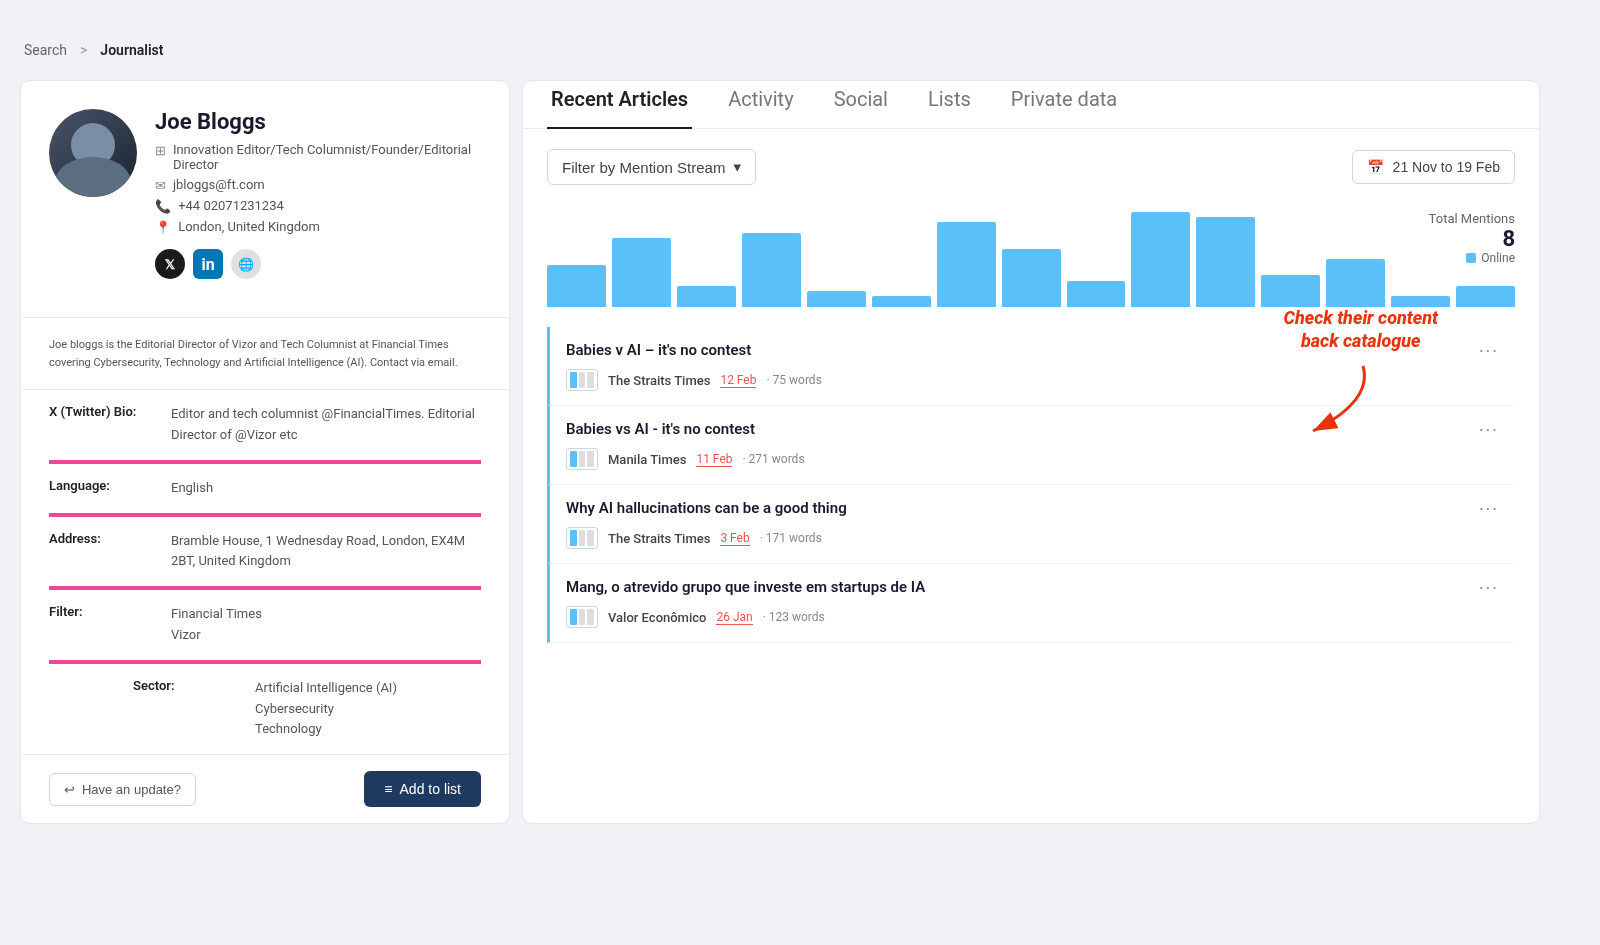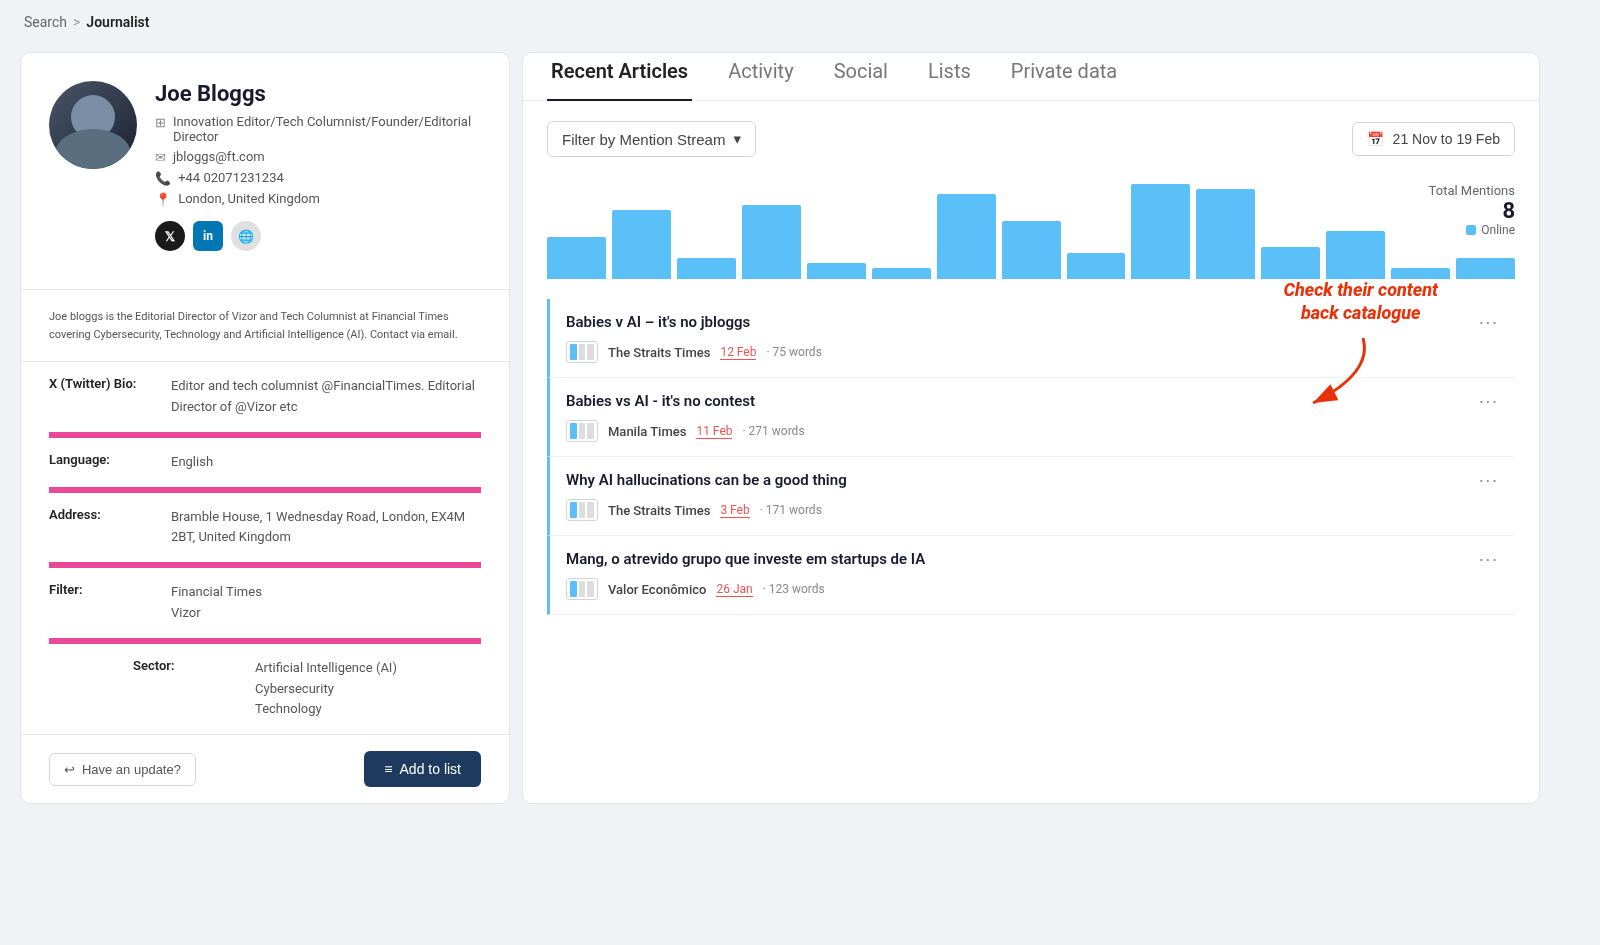--- a/index.html
+++ b/index.html
@@ -3,23 +3,24 @@
   <meta charset="utf-8">
   <style>
     * { box-sizing: border-box; margin: 0; padding: 0; }
     body { font-family: -apple-system, BlinkMacSystemFont, 'Segoe UI', Roboto, sans-serif; background: #f0f2f5; color: #333; font-size: 14px; }
 
     .breadcrumb-bar {
       background: #f0f2f5;
       padding: 14px 24px;
       display: flex;
       align-items: center;
-      gap: 6px;
+      gap: 13px;
       font-size: 14px;
       color: #666;
+      margin-top: 28px;
     }
     .breadcrumb-bar .bc-separator { color: #999; }
     .breadcrumb-bar .bc-current { font-weight: 600; color: #222; }
 
     .main-container {
       display: flex;
       gap: 12px;
       padding: 8px 20px 20px 20px;
       max-width: 1560px;
     }
@@ -103,38 +104,38 @@
       height: 30px;
       border-radius: 50%;
       display: flex;
       align-items: center;
       justify-content: center;
       cursor: pointer;
       font-size: 13px;
       font-weight: 700;
     }
     .social-x { background: #1a1a1a; color: #fff; }
-    .social-li { background: #0077b5; color: #fff; border-radius: 6px; font-size: 12px; }
+    .social-li { background: #0077b5; color: #fff; border-radius: 6px; font-size: 16px; }
     .social-web { background: #e0e0e0; color: #555; }
 
     .bio-section {
       padding: 18px 28px;
       border-bottom: 1px solid #e8eaed;
       font-size: 11px;
       color: #555;
       line-height: 1.6;
     }
 
     .details-section {
       padding: 0 28px;
     }
     .detail-row {
       display: flex;
       padding: 14px 0;
-      border-bottom: 6px solid #ec4899;
+      border-bottom: 4px solid #ec4899;
       gap: 12px;
     }
     .detail-row:last-child { border-bottom: none; justify-content: center; }
     .detail-label {
       font-weight: 600;
       color: #222;
       min-width: 110px;
       font-size: 13px;
     }
     .detail-value {
@@ -473,21 +474,21 @@
               <div class="legend-dot"></div>
               <span>Online</span>
             </div>
           </div>
         </div>
       </div>
 
       <div class="articles-list" style="position: relative;">
 
         <div class="article-card">
-          <div class="article-title">Babies v AI – it's no jbloggs</div>
+          <div class="article-title">Babies v AI – it's no contest</div>
           <div class="article-source">
             <div class="source-icon">
               <div class="source-icon-inner">
                   <span></span>
                   <span></span>
                   <span></span>
                 </div>
             </div>
             <span class="source-name">The Straits Times</span>
             <span class="source-date">12 Feb</span>

